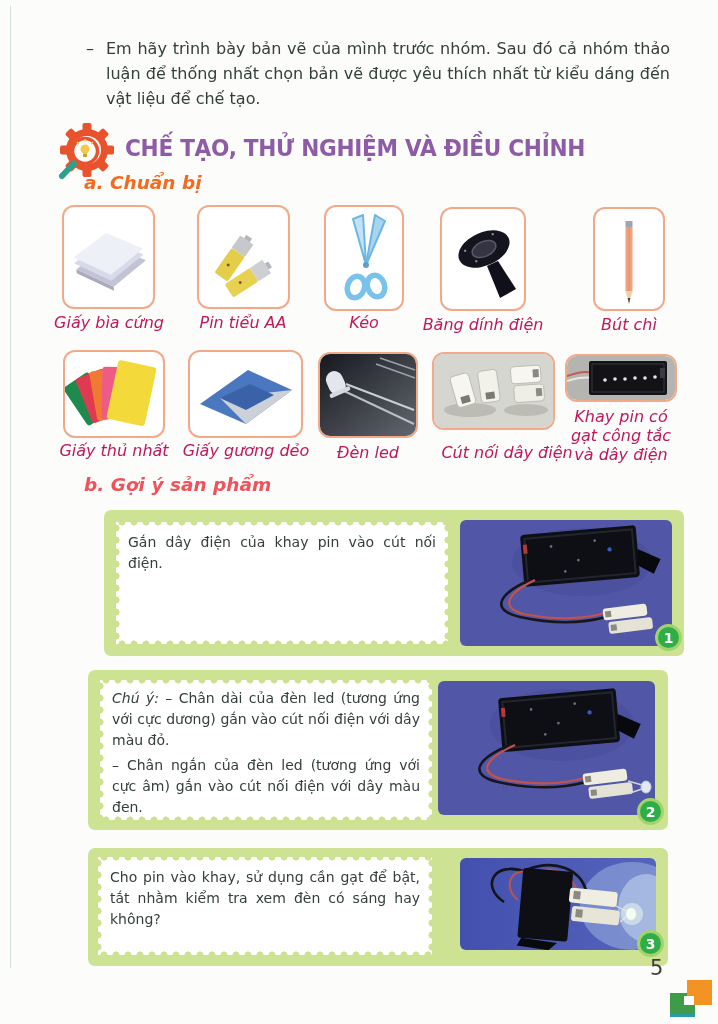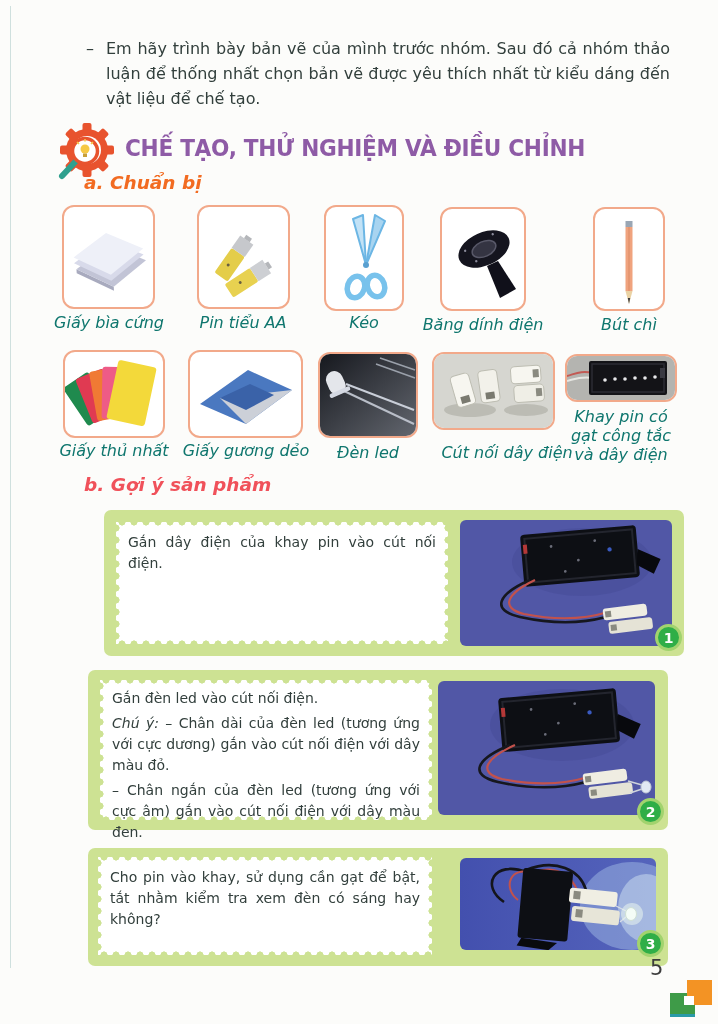--- a/index.html
+++ b/index.html
@@ -30,21 +30,21 @@
   .m2{left:197px;top:205px;width:93px;height:104px;}
   .m3{left:324px;top:205px;width:80px;height:106px;}
   .m4{left:440px;top:207px;width:86px;height:104px;}
   .m5{left:593px;top:207px;width:72px;height:104px;}
   .m6{left:63px;top:350px;width:102px;height:88px;}
   .m7{left:188px;top:350px;width:115px;height:88px;}
   .m8{left:318px;top:352px;width:100px;height:86px;}
   .m9{left:432px;top:352px;width:123px;height:78px;}
   .m10{left:565px;top:354px;width:112px;height:48px;}
 
-  .mlabel{position:absolute;font-style:italic;color:#0f766e;font-size:16px;
+  .mlabel{position:absolute;font-style:italic;color:#be185d;font-size:16px;
           text-align:center;line-height:19px;}
   .l1{left:44px;top:313px;width:130px;}
   .l2{left:183px;top:313px;width:120px;}
   .l3{left:334px;top:313px;width:60px;}
   .l4{left:418px;top:315px;width:130px;}
   .l5{left:594px;top:315px;width:70px;}
   .l6{left:48px;top:441px;width:132px;}
   .l7{left:176px;top:441px;width:140px;}
   .l8{left:330px;top:443px;width:76px;}
   .l9{left:432px;top:443px;width:150px;}
@@ -321,21 +321,20 @@
           <rect x="146" y="89" width="6" height="6" fill="#8a8a80"></rect>
           <rect x="150" y="103" width="6" height="6" fill="#8a8a80"></rect>
         </g>
       </svg>
     </div>
     <div class="badge">1</div>
   </div>
 
   <div class="panel p2">
     <div class="stamp">
-      <p class="txt">Gắn đèn led vào cút nối điện.</p>
       <p class="txt"><span class="note-label">Chú ý:</span> <span>– Chân dài của đèn led (tương ứng với cực dương) gắn vào cút nối điện với dây màu đỏ.</span></p>
       <p class="txt">– Chân ngắn của đèn led (tương ứng với cực âm) gắn vào cút nối điện với dây màu đen.</p>
     </div>
     <div class="photo">
       <svg viewBox="0 0 217 134">
         <rect width="217" height="134" fill="#5157a6"></rect>
         <ellipse cx="124" cy="44" rx="72" ry="36" fill="#474c9a" opacity="0.6"></ellipse>
         <g transform="rotate(-5 122 38)">
           <rect x="62" y="12" width="118" height="54" rx="4" fill="#0d0f14"></rect>
           <rect x="66" y="16" width="110" height="46" fill="none" stroke="#23252e" stroke-width="2"></rect>

